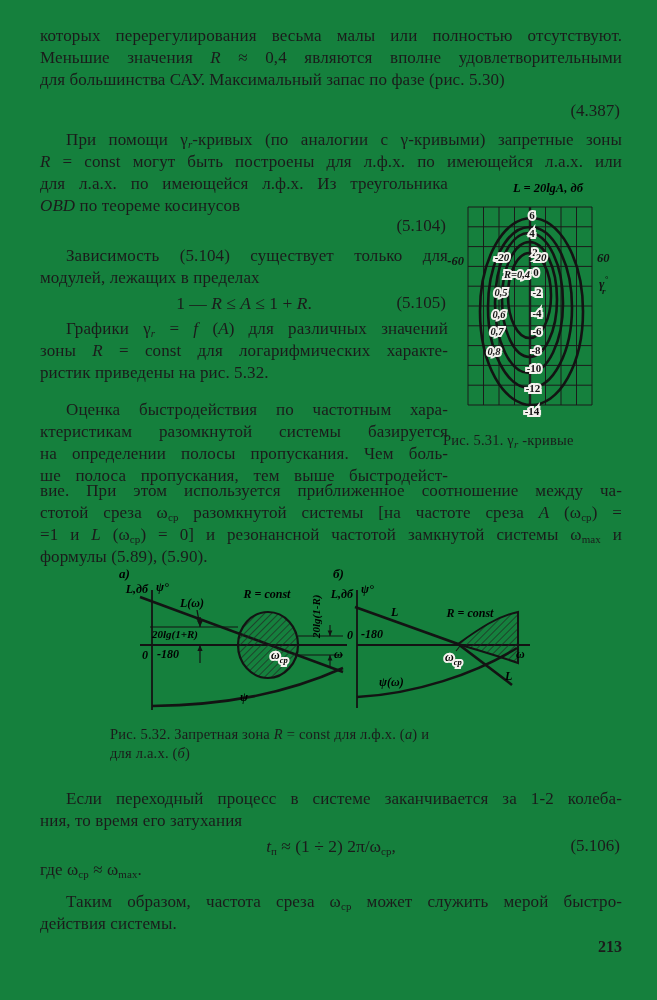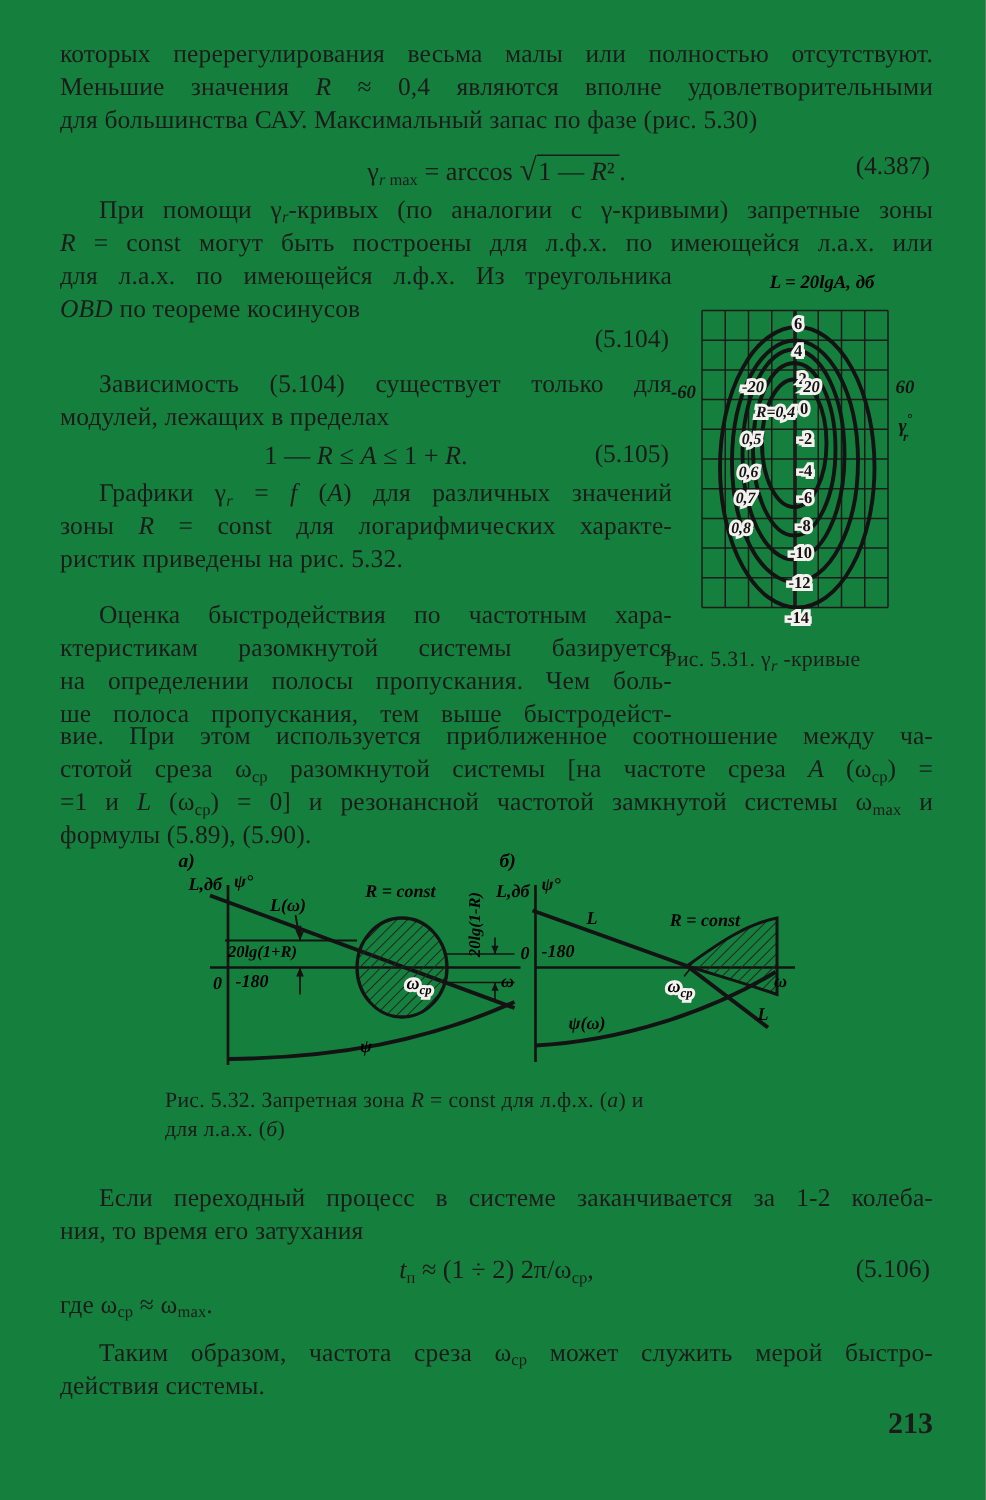--- a/index.html
+++ b/index.html
@@ -13,37 +13,36 @@
   .ind{text-indent:26px;}
   i{font-style:italic;}
   sub{font-size:11px;line-height:0;vertical-align:baseline;position:relative;top:3px;}
   .eqrow{position:absolute;left:40px;width:582px;font-size:17.5px;text-align:center;}
   .eqrow.nr{width:408px;}
   .eqnum{position:absolute;right:2px;top:0;font-size:17px;}
   .rt{font-size:21px;}
   .rad{border-top:1.6px solid #1b1b1b;padding:0 3px 0 1px;}
   .cap{position:absolute;font-size:14.5px;line-height:19px;text-align:left;letter-spacing:.2px;}
   .pageno{position:absolute;left:560px;top:938px;width:62px;text-align:right;
-          font-size:20px;font-weight:bold;}
+          font-size:16px;font-weight:bold;}
   svg text{font-family:"Liberation Serif",serif;}
   .halo{paint-order:stroke;stroke:#f4f2ee;stroke-width:4px;}
 </style>
 </head>
 <body>
 
 <div class="page">
 
   <div class="tb full" style="top:25px">
     <div class="jl">которых перерегулирования весьма малы или полностью отсутствуют.</div>
     <div class="jl">Меньшие значения <i>R</i> ≈ 0,4 являются вполне удовлетворительными</div>
     <div class="ll">для большинства САУ. Максимальный запас по фазе (рис. 5.30)</div>
   </div>
 
   <div class="eqrow" style="top:101px">
-    <span>γ<sub><i>r</i> max</sub> = arccos <span class="rt">√</span><span class="rad">1 — <i>R</i>²</span>.</span>
     <span class="eqnum">(4.387)</span>
   </div>
 
   <div class="tb full" style="top:129px">
     <div class="jl ind">При помощи γ<sub><i>r</i></sub>-кривых (по аналогии с γ-кривыми) запретные зоны</div>
     <div class="jl"><i>R</i> = const могут быть построены для л.ф.х. по имеющейся л.а.х. или</div>
   </div>
 
   <div class="tb narrow" style="top:173px">
     <div class="jl">для л.а.х. по имеющейся л.ф.х. Из треугольника</div>

